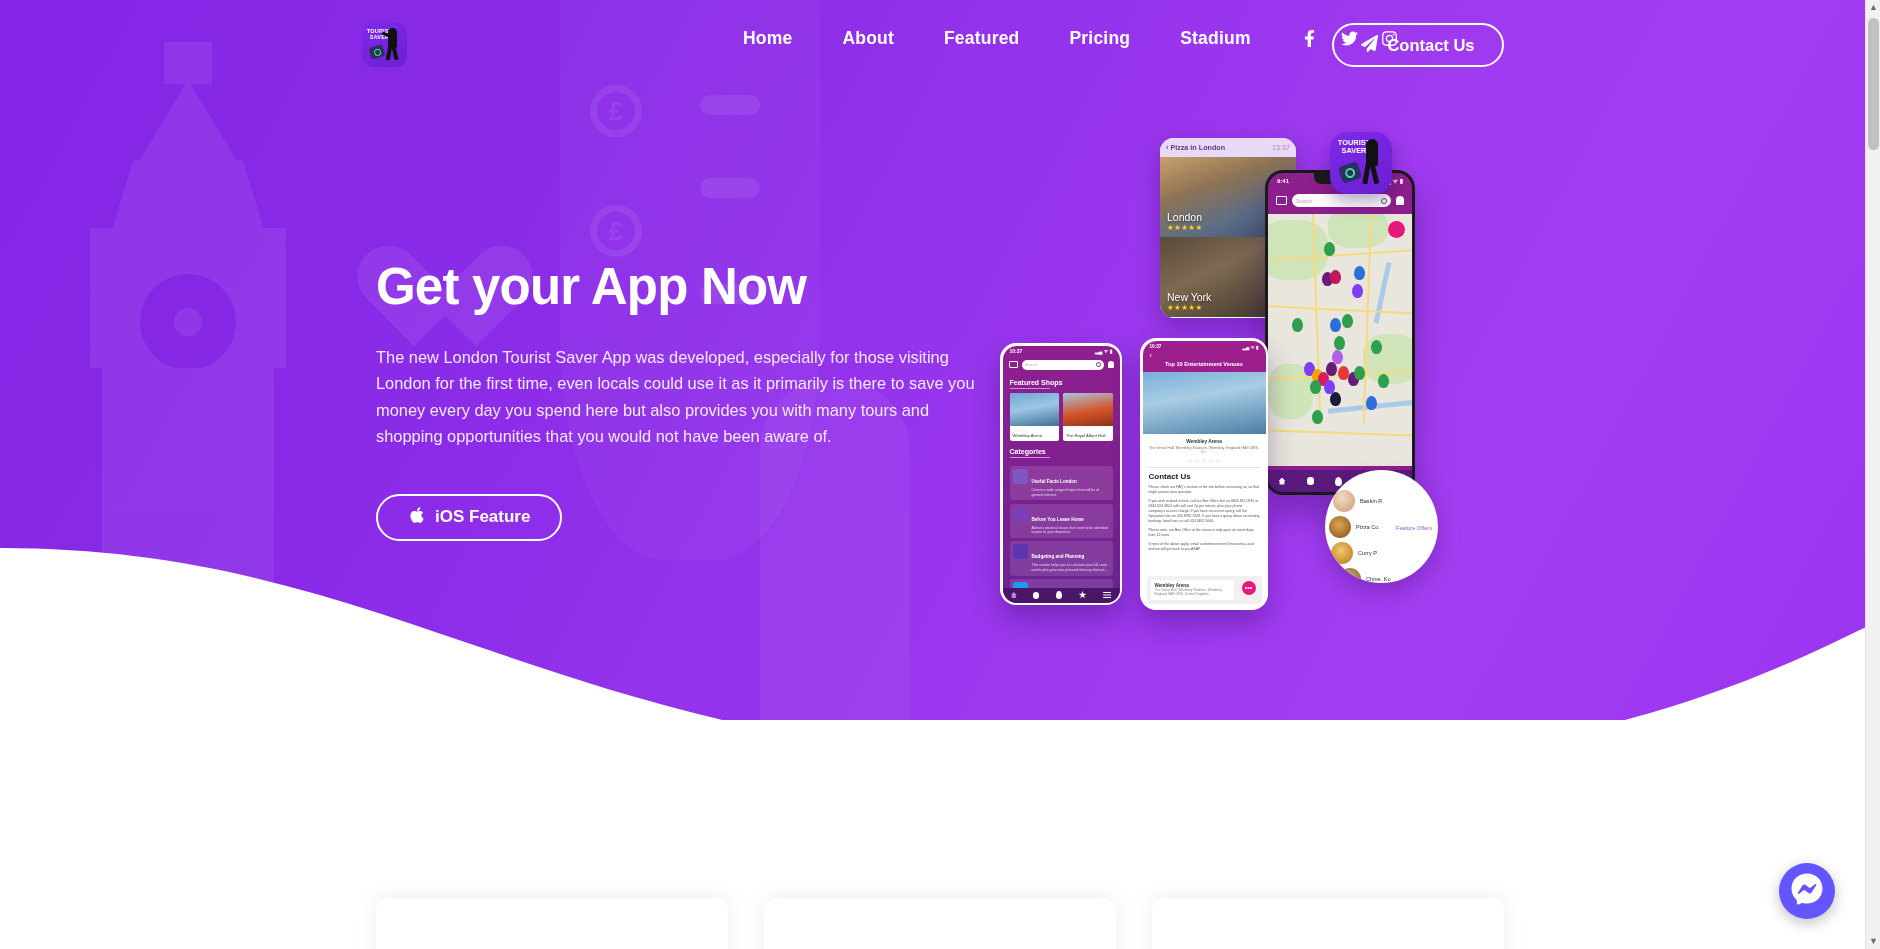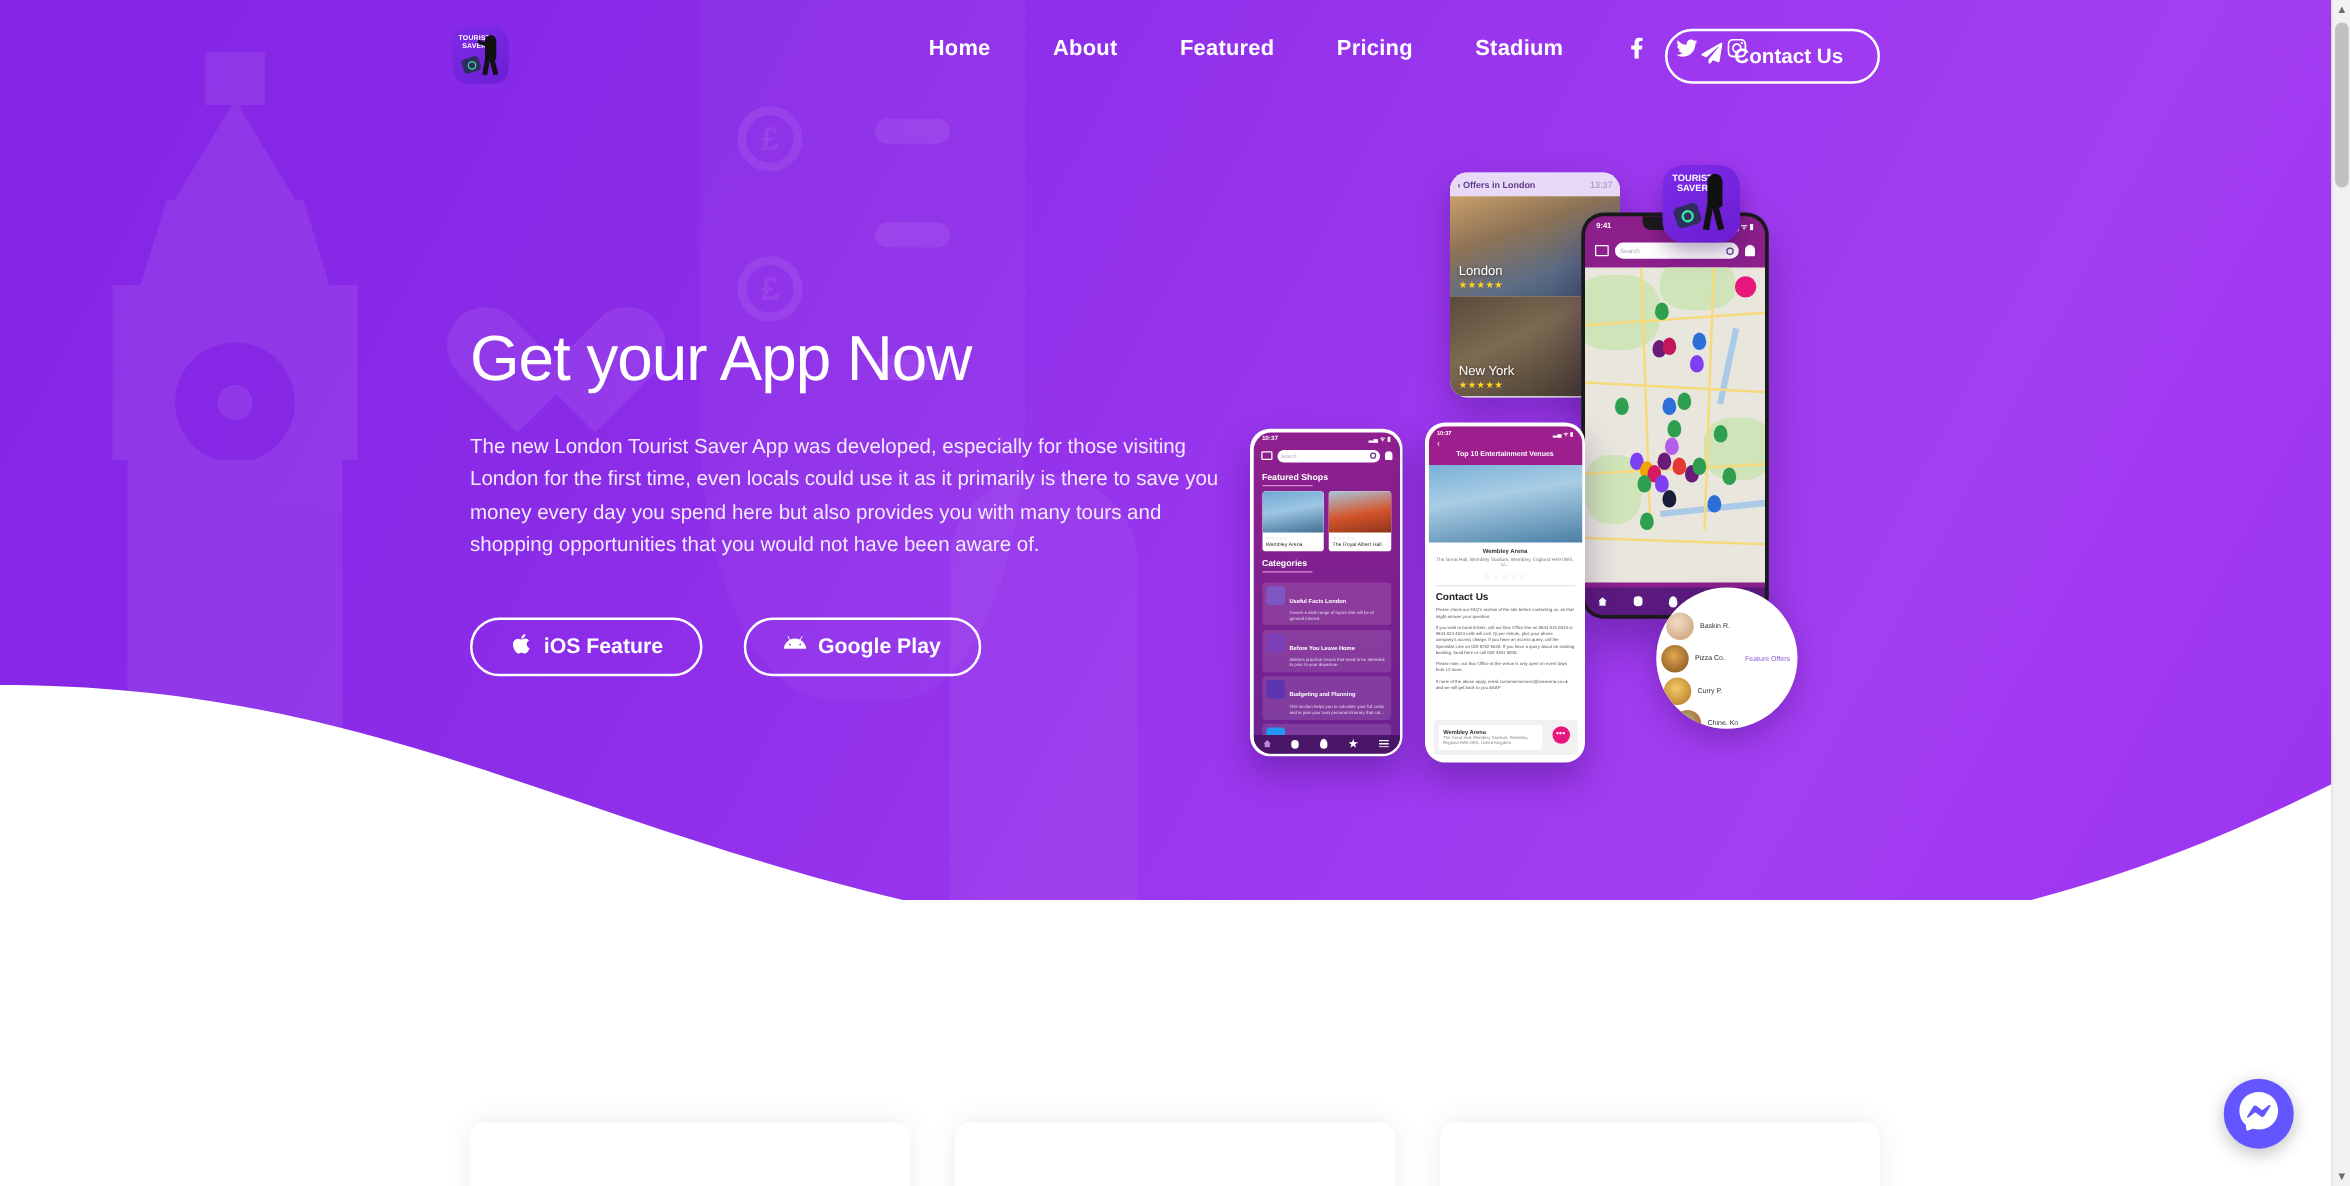--- a/index.html
+++ b/index.html
@@ -68,21 +68,21 @@
   .nav-social { display:flex; align-items:center; gap:0; margin-left:14px; }
   .soc { width:40px; text-align:center; color:#fff; cursor:pointer; display:flex; align-items:center; justify-content:center; }
   .soc svg { width:17px; height:17px; fill:#fff; }
   .btn-contact { position:absolute; left:1332px; top:23px; width:172px; height:44px; border:2px solid #fff;
      border-radius:24px; display:flex; align-items:center; justify-content:center; gap:9px; color:#fff;
      font-size:16.5px; font-weight:bold; cursor:pointer; background:transparent; }
   .btn-contact svg { width:17px; height:17px; fill:#fff; }
 
   
   .hero-text { position:absolute; left:376px; top:260px; width:640px; z-index:20; }
-  .hero-title { color:#fff; font-size:51px; font-weight:normal; line-height:1.05; letter-spacing:-0.8px; }
+  .hero-title { color:#fff; font-size:51px; font-weight:bold; line-height:1.05; letter-spacing:-0.8px; }
   .hero-para { color:#f3e9fd; font-size:16.4px; line-height:1.62; margin-top:30px; width:622px; }
   .hero-btns { display:flex; gap:33px; margin-top:44px; }
   .btn-store { height:47px; min-width:160px; padding:0 30px; border:2px solid #fff; border-radius:26px;
      display:flex; align-items:center; justify-content:center; gap:9px; color:#fff; font-size:17px; font-weight:bold; cursor:pointer; }
   .btn-store svg { width:18px; height:18px; fill:#fff; }
 
   
   .mocks { position:absolute; left:1020px; top:100px; width:860px; height:640px; z-index:25; }
 
   
@@ -292,36 +292,28 @@
     <p class="hero-para">The new London Tourist Saver App was developed, especially for those visiting London for the first time, even locals could use it as it primarily is there to save you money every day you spend here but also provides you with many tours and shopping opportunities that you would not have been aware of.</p>
     <div class="hero-btns">
       <div class="btn-store">
         <span>
           <svg viewBox="0 0 384 512">
               <path d="M318.7 268.7c-.2-36.7 16.4-64.4 50-84.8-18.8-26.9-47.2-41.7-84.7-44.6-35.5-2.8-74.3 20.7-88.5 20.7-15 0-49.4-19.7-76.4-19.7C63.3 141.2 4 184.8 4 273.5q0 39.3 14.4 81.2c12.8 36.7 59 126.7 107.2 125.2 25.2-.6 43-17.9 75.8-17.9 31.8 0 48.3 17.9 76.4 17.9 48.6-.7 90.4-82.5 102.6-119.3-65.2-30.7-61.7-90-61.7-91.9zm-56.6-164.2c27.3-32.4 24.8-61.9 24-72.5-24.1 1.4-52 16.4-67.9 34.9-17.5 19.8-27.8 44.3-25.6 71.9 26.1 2 49.9-11.4 69.5-34.3z"></path>
             </svg>
         </span>
         <span>iOS Feature</span>
       </div>
-      <div class="btn-store">
-        <span>
-          <svg viewBox="0 0 576 512">
-              <path d="M420.55,301.93a24,24,0,1,1,24-24,24,24,0,0,1-24,24m-265.1,0a24,24,0,1,1,24-24,24,24,0,0,1-24,24m273.7-144.48,47.94-83a10,10,0,1,0-17.27-10h0l-48.54,84.07a301.25,301.25,0,0,0-246.56,0L116.18,64.45a10,10,0,1,0-17.27,10h0l47.94,83C64.53,202.22,8.24,285.55,0,384H576c-8.24-98.45-64.54-181.78-146.85-226.55"></path>
-            </svg>
-        </span>
-        <span>Google Play</span>
-      </div>
     </div>
   </div>
 
   <div class="mocks">
 
     <div class="offers-card">
       <div class="offers-bar">
-        <span class="ob-l">‹ Offers in London</span>
+        <span class="ob-l">‹ Pizza in London</span>
         <span class="ob-r">13:37</span>
       </div>
       <div class="offer-img london">
         <div class="offer-cap">London</div>
         <div class="offer-stars">★★★★★</div>
         <div class="offer-arrow">→</div>
       </div>
       <div class="offer-img ny">
         <div class="offer-cap">New York</div>
         <div class="offer-stars">★★★★★</div>

